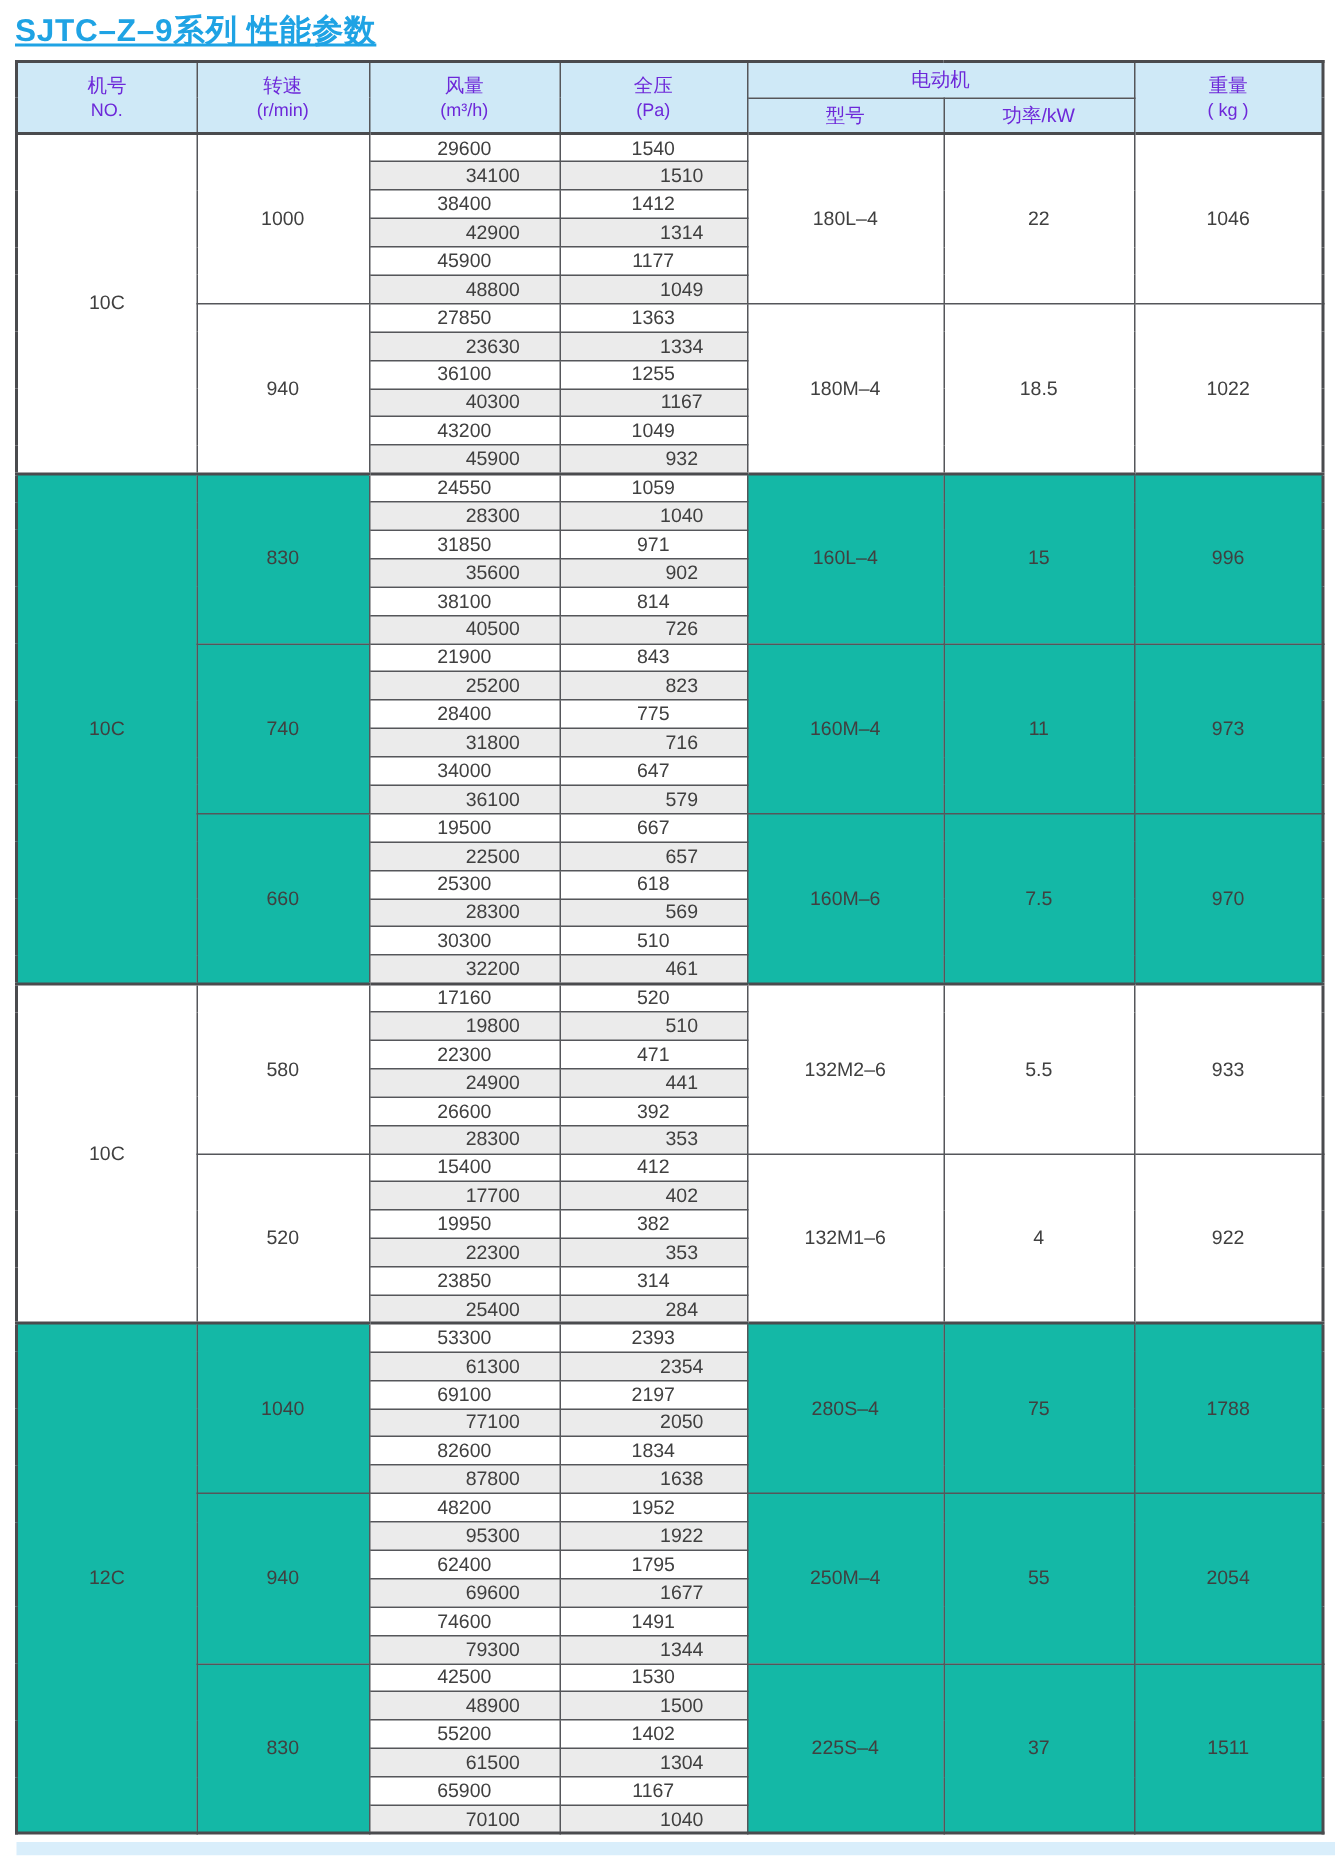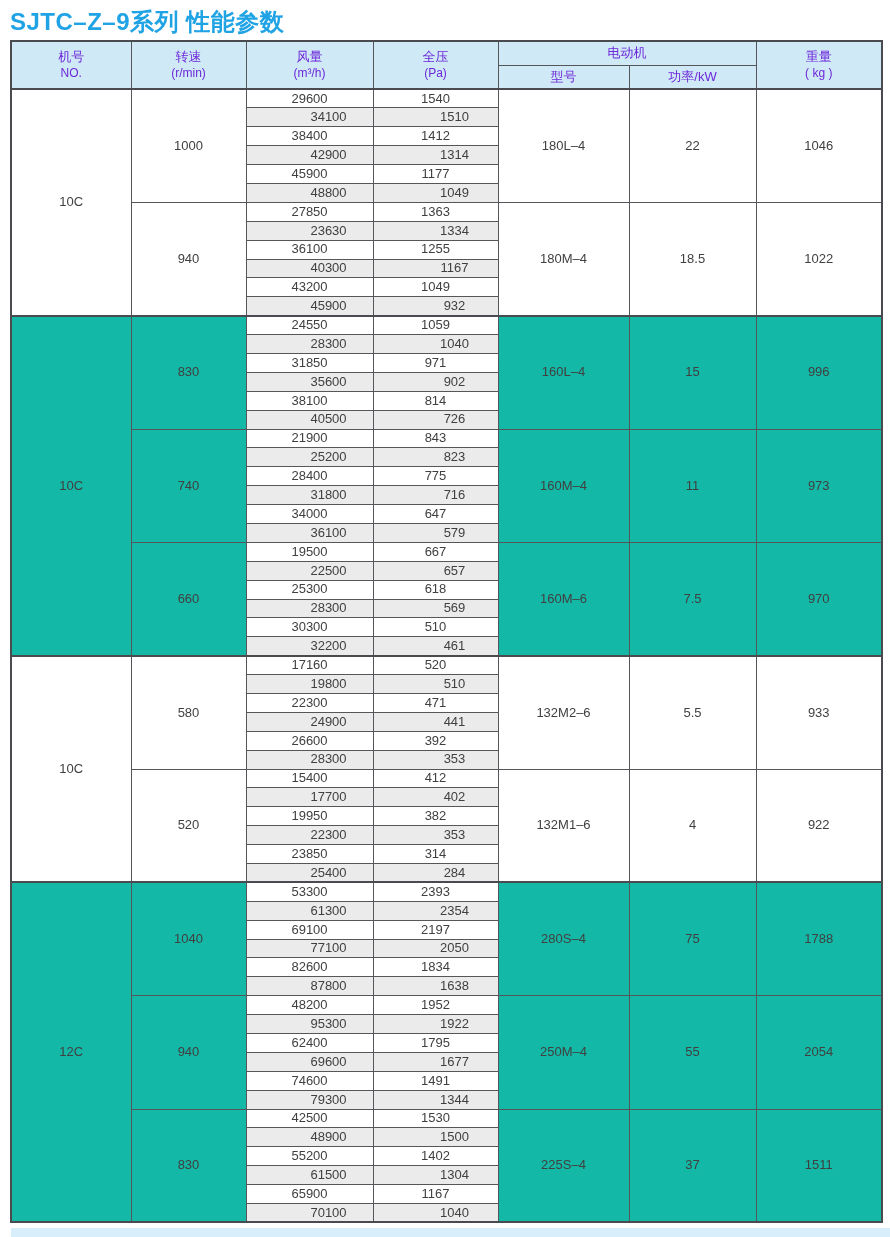--- a/index.html
+++ b/index.html
@@ -10,25 +10,26 @@
     height: 1237px;
     position: relative;
     overflow: hidden;
     font-family: "Liberation Sans", "DejaVu Sans", sans-serif;
     color: #404040;
   }
   .page-title {
     position: absolute;
     left: 10px;
     top: 6px;
-    font-size: 24px;
+    font-size: 21px;
     font-weight: bold;
     color: #1fa3e4;
     letter-spacing: 0.5px;
     white-space: nowrap;
+    text-decoration: underline;
   }
   table.spec-table {
     position: absolute;
     left: 10px;
     top: 40px;
     width: 871px;
     border-collapse: collapse;
     table-layout: fixed;
     font-size: 13px;
   }

